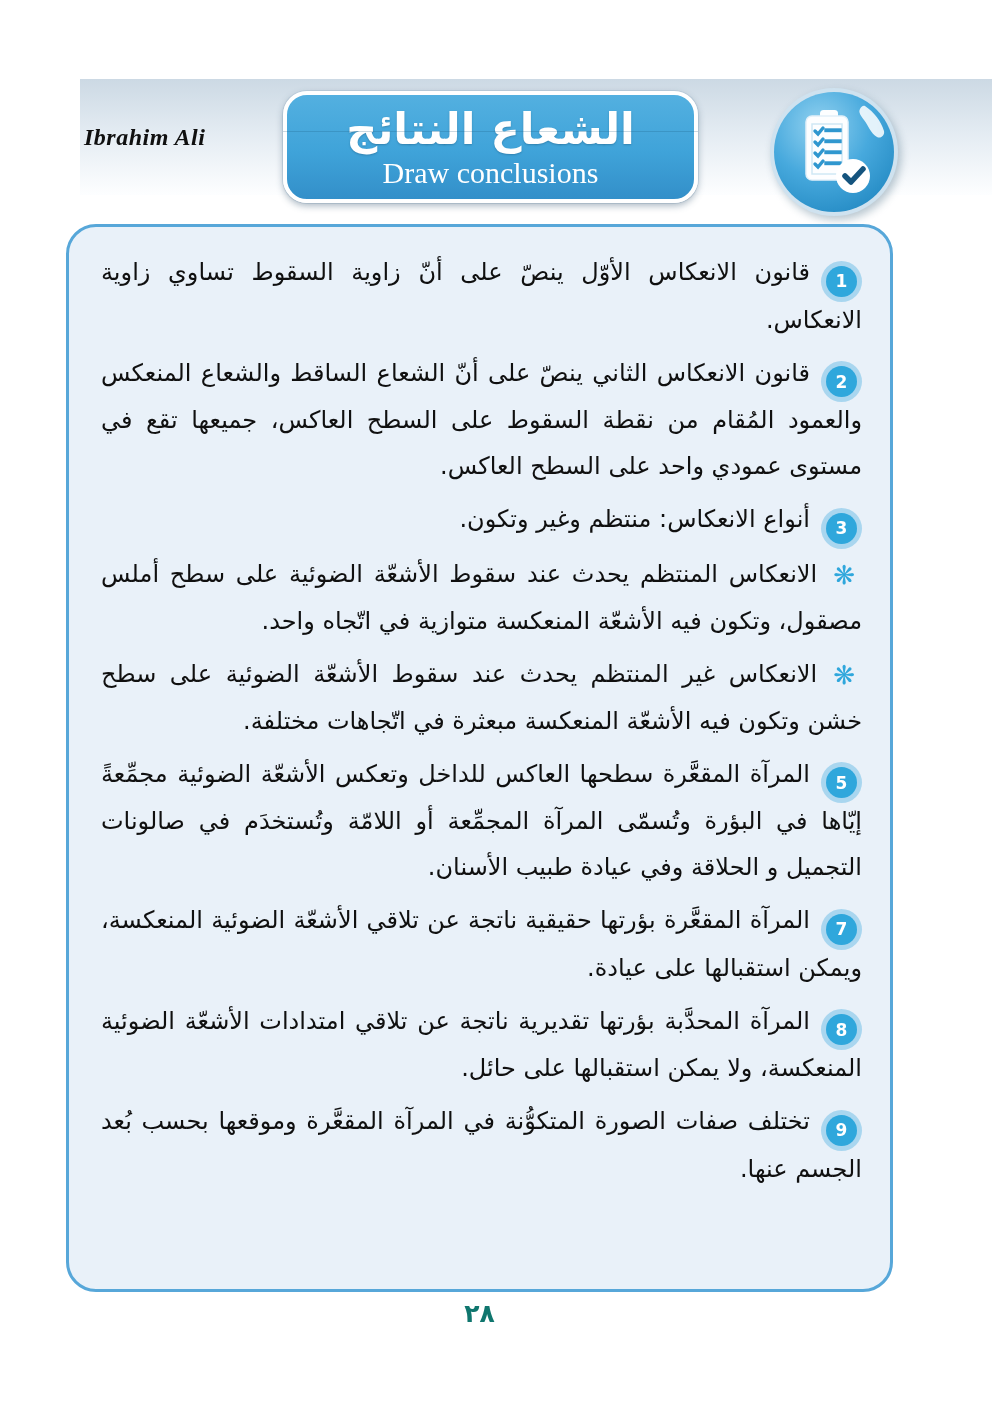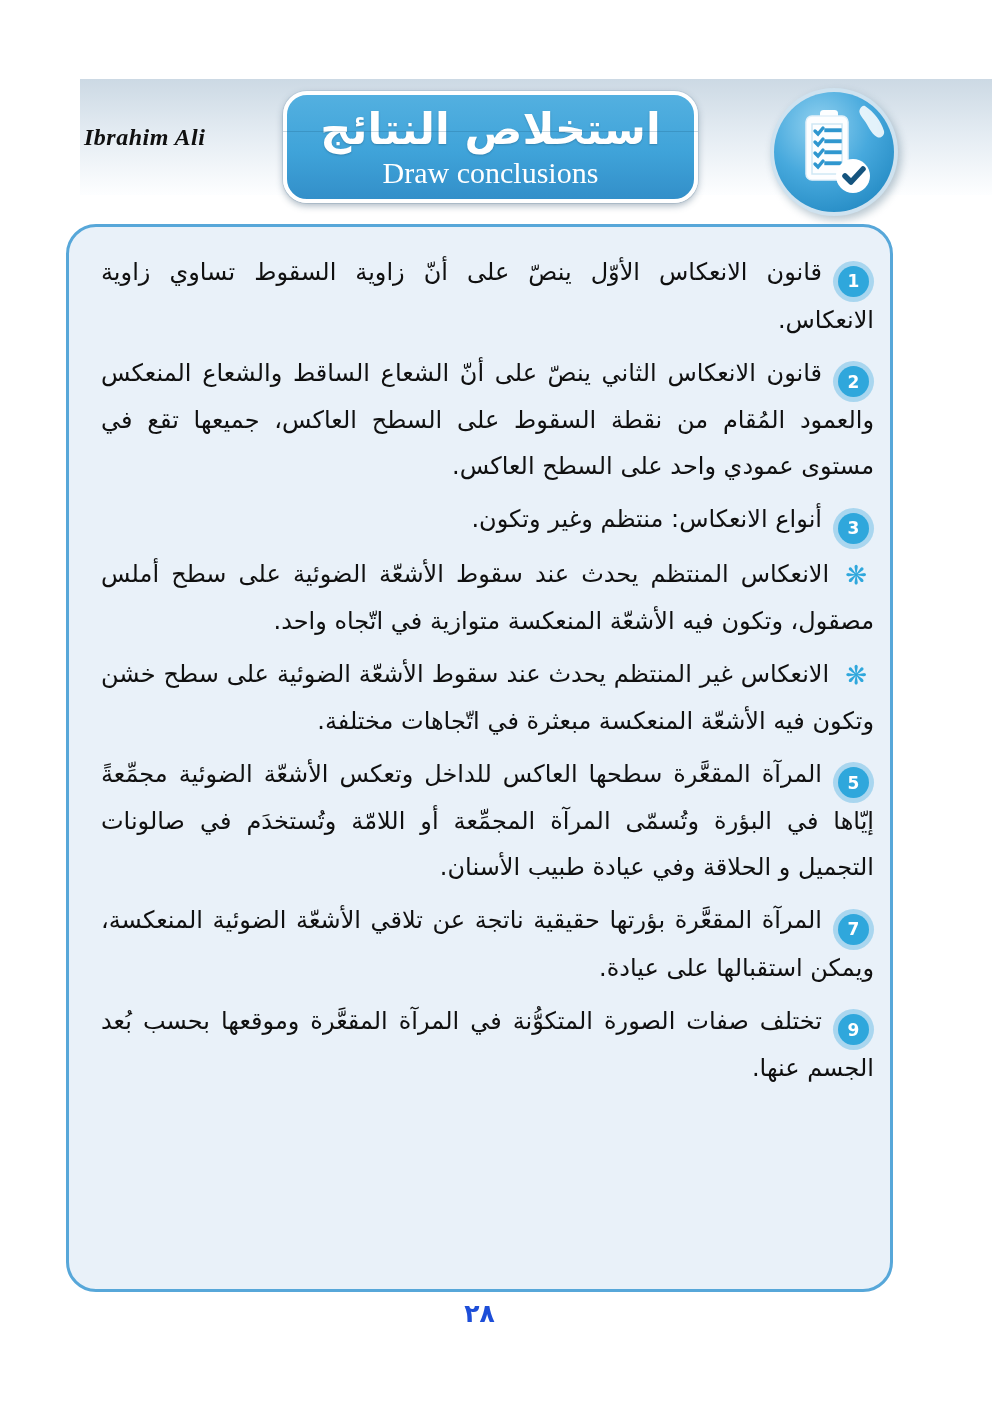--- a/index.html
+++ b/index.html
@@ -30,54 +30,54 @@
   .title-en{font-family:"Liberation Serif",serif;font-size:30px;color:#ffffff;line-height:36px;text-align:right;}
   
   .icon-wrap{position:absolute;left:768px;top:86px;width:132px;height:132px;}
   .icon-wrap svg{filter:drop-shadow(3px 4px 4px rgba(100,130,150,.45));}
   
   .panel{
     position:absolute;left:66px;top:224px;width:827px;height:1068px;
     background:var(--panel-bg,#e9f1f9);
     border:3px solid var(--panel-border,#57a7d9);
     border-radius:30px;box-sizing:border-box;
-    padding:22px 16px 20px 32px;direction:rtl;
+    padding:22px 28px 20px 32px;direction:rtl;
   }
   .item{
     font-size:24px;line-height:46px;color:#101010;
     text-align:justify;margin:0 0 7px 0;
   }
   .badge{
     display:inline-flex;width:31px;height:31px;border-radius:50%;
     background:var(--badge-blue,#2fa7dc);color:#ffffff;
     font-size:17px;font-weight:bold;align-items:center;justify-content:center;
     box-shadow:0 0 0 5px #a9d6ef;margin-left:16px;margin-right:5px;
     vertical-align:-7px;
   }
   .bullet{
     color:var(--badge-blue,#2fa7dc);font-size:26px;font-weight:bold;
     margin-left:16px;margin-right:7px;vertical-align:-2px;
   }
   .page-num{
     position:absolute;left:66px;top:1299px;width:827px;text-align:center;
-    font-size:25px;font-weight:bold;color:#1d4ed8;letter-spacing:9px;direction:rtl;
+    font-size:25px;font-weight:bold;color:#0f766e;letter-spacing:9px;direction:rtl;
   }
 </style>
 </head>
 <body>
 
 <div class="page">
 
   <div class="band"></div>
 
   <div class="watermark">Ibrahim Ali</div>
 
   <div class="title-box">
     <div class="title-divider"></div>
-    <div class="title-ar">استخلاص النتائج</div>
+    <div class="title-ar">الشعاع النتائج</div>
     <div class="title-en">Draw conclusions</div>
   </div>
 
   <div class="icon-wrap">
     <svg viewBox="0 0 132 132" width="132" height="132" aria-hidden="true">
       <defs>
         <radialGradient id="ballGrad" cx="38%" cy="28%" r="85%">
           <stop offset="0%" stop-color="#93d2f0"></stop>
           <stop offset="50%" stop-color="#47a9dd"></stop>
           <stop offset="100%" stop-color="#1f86c0"></stop>
@@ -106,19 +106,20 @@
 
   <div class="panel">
     <div id="items-container">
         <p class="item"><span class="badge">1</span><span>قانون الانعكاس الأوّل ينصّ على أنّ زاوية السقوط تساوي زاوية الانعكاس.</span></p>
         <p class="item"><span class="badge">2</span><span>قانون الانعكاس الثاني ينصّ على أنّ الشعاع الساقط والشعاع المنعكس والعمود المُقام من نقطة السقوط على السطح العاكس، جميعها تقع في مستوى عمودي واحد على السطح العاكس.</span></p>
         <p class="item"><span class="badge">3</span><span>أنواع الانعكاس: منتظم وغير وتكون.</span></p>
         <p class="item"><span class="bullet">❋</span><span>الانعكاس المنتظم يحدث عند سقوط الأشعّة الضوئية على سطح أملس مصقول، وتكون فيه الأشعّة المنعكسة متوازية في اتّجاه واحد.</span></p>
         <p class="item"><span class="bullet">❋</span><span>الانعكاس غير المنتظم يحدث عند سقوط الأشعّة الضوئية على سطح خشن وتكون فيه الأشعّة المنعكسة مبعثرة في اتّجاهات مختلفة.</span></p>
         <p class="item"><span class="badge">5</span><span>المرآة المقعَّرة سطحها العاكس للداخل وتعكس الأشعّة الضوئية مجمِّعةً إيّاها في البؤرة وتُسمّى المرآة المجمِّعة أو اللامّة وتُستخدَم في صالونات التجميل و الحلاقة وفي عيادة طبيب الأسنان.</span></p>
         <p class="item"><span class="badge">7</span><span>المرآة المقعَّرة بؤرتها حقيقية ناتجة عن تلاقي الأشعّة الضوئية المنعكسة، ويمكن استقبالها على عيادة.</span></p>
+        <p class="item"><span class="badge">8</span><span>المرآة المحدَّبة بؤرتها تقديرية ناتجة عن تلاقي امتدادات الأشعّة الضوئية المنعكسة، ولا يمكن استقبالها على حائل.</span></p>
         <p class="item"><span class="badge">9</span><span>تختلف صفات الصورة المتكوُّنة في المرآة المقعَّرة وموقعها بحسب بُعد الجسم عنها.</span></p>
       </div>
   </div>
 
   <div class="page-num">٢٨</div>
 
 </div>
 
 </body></html>

